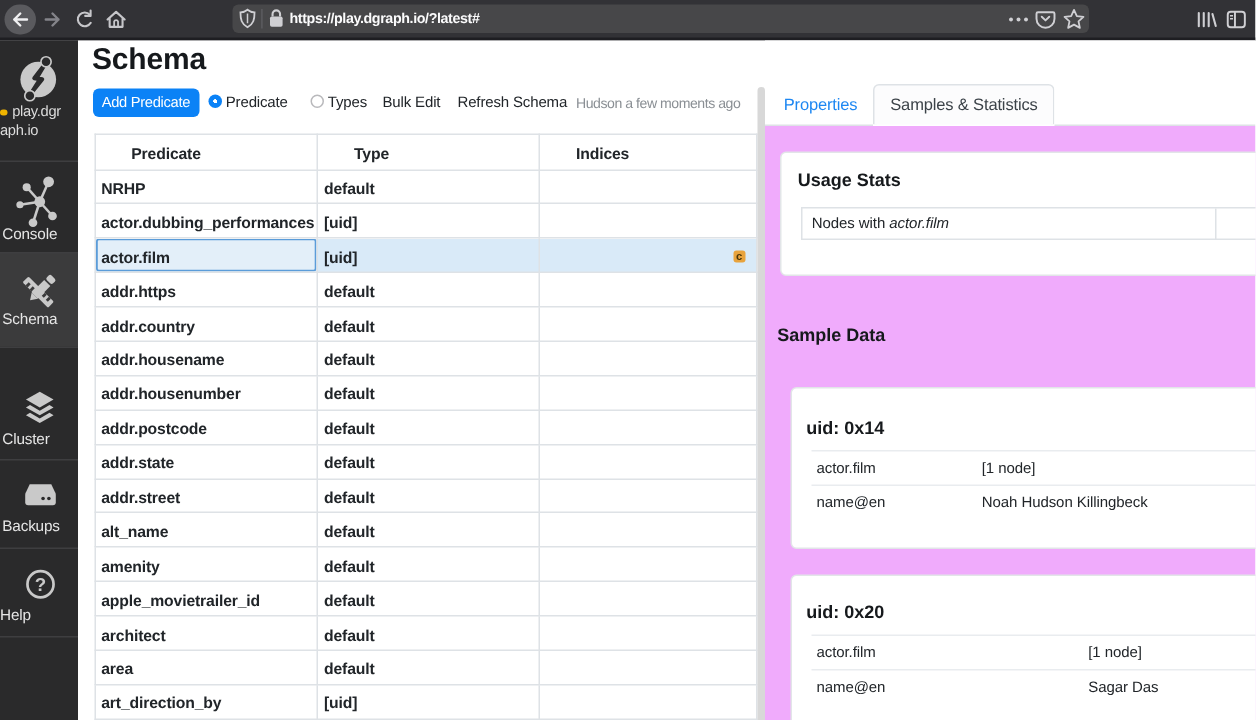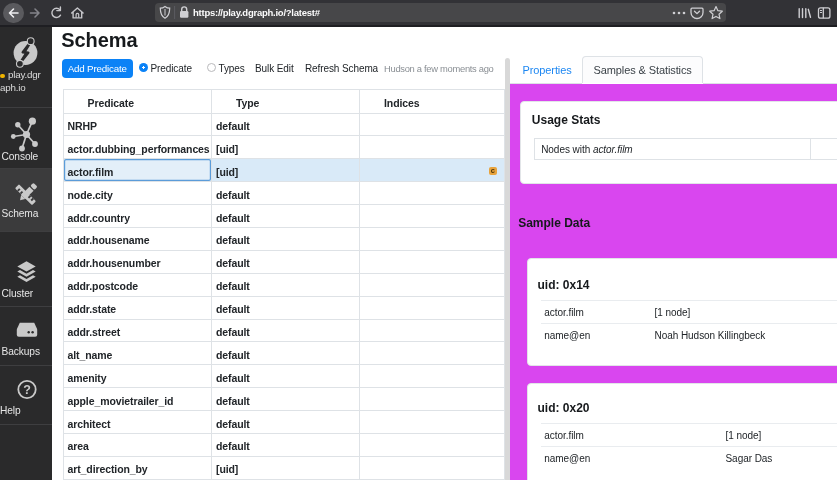--- a/index.html
+++ b/index.html
@@ -30,21 +30,21 @@
 #ptable { position:absolute; left:10.5px; top:62px; width:441.5px; border-collapse:collapse; table-layout:fixed; font-size:10.5px; color:#212529; letter-spacing:-0.1px; }
 #ptable th, #ptable td { border:1px solid #dee2e6; padding:3px 0 0 4px; height:22.9px; font-weight:700; text-align:left; overflow:hidden; white-space:nowrap; }
 #ptable th { font-weight:700; height:23.5px;padding-left:24px; }
 tr.hl td { background:#d9eaf8; }
 td.focuscell { background:#e3eff9 !important; box-shadow:inset 0 0 0 1.2px #5b9cd9; border-radius:2px; }
 #cbadge { position:absolute; left:436.6px; top:139.6px; width:8.4px; height:8.4px; background:#e8a33d; border-radius:2px; color:#4a3508; font-size:7.5px; font-weight:700; text-align:center; line-height:8.4px; }
 
 #scrollstrip { position:absolute; left:505.4px; top:58px; width:4.6px; height:422px; background:#d8d8d8; border-radius:3px 3px 0 0; }
 
 #rpanel { position:absolute; left:510px; top:27px; width:327px; height:453px; background:#fff; }
-#rcontent { position:absolute; left:0px; top:56.5px; width:327px; height:396.5px; background:#d946ef; }
+#rcontent { position:absolute; left:0px; top:56.5px; width:327px; height:396.5px; background:#f0abfc; }
 .tabline { position:absolute; top:55.5px; height:1px; background:#dee2e6; }
 #rpanel .tabline { left:0; }
 #activetab { position:absolute; left:71.5px; top:29.4px; width:121.5px; height:27.1px; background:#fcfcfd; border:1px solid #dee2e6; border-bottom:none; border-radius:4px 4px 0 0; }
 .tabtxt { position:absolute; font-size:11px; letter-spacing:-0.1px; }
 .card { position:absolute; background:#fff; border:1px solid #e2e5e8; border-radius:4px; }
 .h6 { position:absolute; font-weight:700; color:#16191c; font-size:12px; letter-spacing:0px; line-height:1; white-space:nowrap; }
 .ct { position:absolute; font-size:10px; color:#212529; letter-spacing:-0.05px; white-space:nowrap; }
 .cline { position:absolute; height:1px; background:#e9ecef; }
 </style>
 </head>
@@ -195,21 +195,21 @@
             <td>actor.dubbing_performances</td>
             <td>[uid]</td>
             <td></td>
           </tr>
     <tr class="hl">
             <td class="focuscell">actor.film</td>
             <td>[uid]</td>
             <td></td>
           </tr>
     <tr>
-            <td>node.city</td>
+            <td>addr.https</td>
             <td>default</td>
             <td></td>
           </tr>
     <tr>
             <td>addr.country</td>
             <td>default</td>
             <td></td>
           </tr>
     <tr>
             <td>addr.housename</td>

